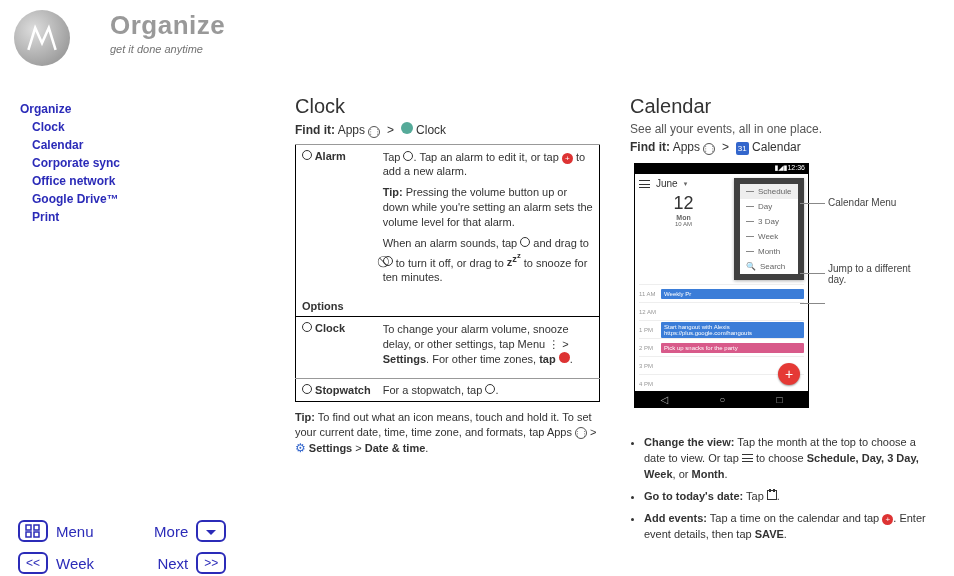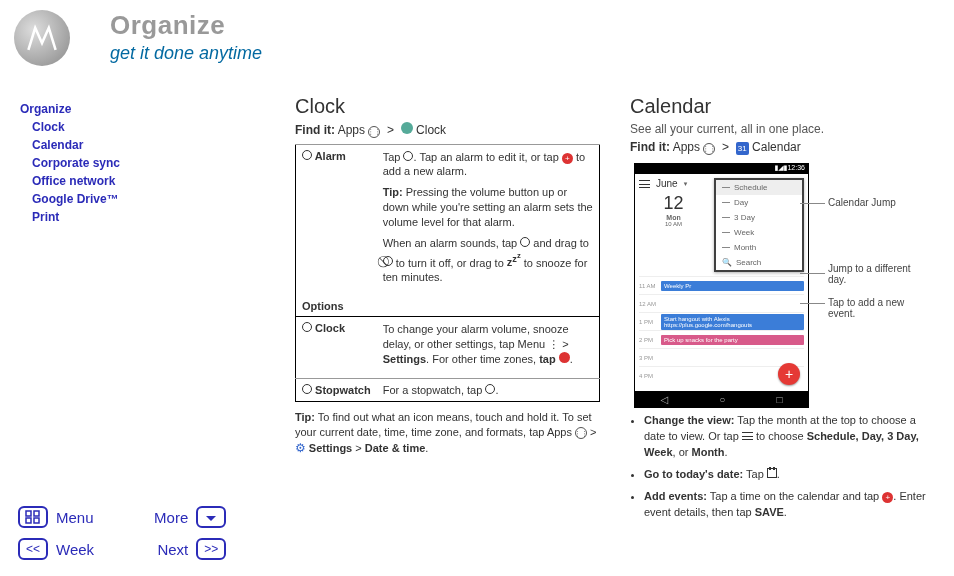--- a/index.html
+++ b/index.html
@@ -18,33 +18,33 @@
     border-radius: 50%;
     background: radial-gradient(circle at 35% 35%, #ddd, #888);
     display:flex; align-items:center; justify-content:center;
   }
   .logo svg { width: 34px; height:34px; }
   .header {
     position: absolute;
     left: 110px; top: 10px;
   }
   .header h1 { font-size: 26px; color:#999; font-weight:600; letter-spacing:0.5px;}
-  .header .sub { font-size: 18px; color:#0369a1; font-style: italic; margin-top:2px;}
+  .header .sub { font-size: 11px; color:#737373; font-style: italic; margin-top:2px;}
   .toc {
     position:absolute;
     left:20px; top:100px;
     font-size:12px;
     line-height:1.5;
   }
   .toc a { color:#2b2bb8; text-decoration:none; display:block;}
   .toc .l0 { font-weight:bold;}
   .toc .l1 { margin-left:12px; font-weight:bold;}
   .nav-btns {
     position:absolute;
-    left:18px; bottom:16px;
+    left:18px; bottom:2px;
     display:grid;
     grid-template-columns:auto auto;
     column-gap:60px;
     row-gap:10px;
     font-size:15px;
   }
   .nav-btn {
     display:flex; align-items:center; gap:8px;
     color:#2b2bb8; font-weight:500;
     cursor:pointer;
@@ -102,42 +102,42 @@
   }
   .statusbar { height:10px; background:#000; color:#fff; font-size:7px; text-align:right; padding-right:3px;}
   .navbar { position:absolute; bottom:0; left:0; right:0; height:16px; background:#000; display:flex; justify-content:space-around; align-items:center;}
   .navbar span { color:#aaa; font-size:10px;}
   .cal-body { padding:4px; font-size:8px; color:#666;}
   .cal-top { display:flex; gap:6px; align-items:flex-start;}
   .cal-date { text-align:center;}
   .cal-date .num { font-size:18px; color:#333;}
   .cal-date .day { font-size:7px; font-weight:bold;}
   .cal-menu {
-    border:2px solid #404040; background:#fff;
+    border:6px solid #404040; background:#fff;
     box-shadow:0 1px 3px rgba(0,0,0,0.3);
-    width:90px;
+    width:70px;
     font-size:8px;
   }
   .cal-menu div { padding:3px 6px; display:flex; align-items:center; gap:4px;}
   .cal-menu div:first-child { background:#eee;}
   .hl { width:8px; height:1.5px; background:#888;}
   .timeline { margin-top:4px;}
   .trow { display:flex; align-items:center; height:18px; border-top:1px solid #eee;}
   .trow .t { width:22px; font-size:6px; color:#999;}
   .ev-blue { background:#3b7dd8; color:#fff; font-size:6px; padding:2px 3px; border-radius:1px; flex:1;}
   .ev-pink { background:#d85a8a; color:#fff; font-size:6px; padding:2px 3px; border-radius:1px; flex:1;}
   .fab {
     position:absolute; right:8px; bottom:22px;
     width:22px;height:22px;border-radius:50%;background:#e53935;
     color:#fff; display:flex;align-items:center;justify-content:center;
     font-size:14px; box-shadow:0 1px 2px rgba(0,0,0,0.4);
   }
   .callout-line { position:absolute; border-top:1px solid #888; }
   .callout-text { position:absolute; font-size:10px; color:#444; }
-  .bullets { font-size:11px; margin-top:0; line-height:1.45;}
+  .bullets { font-size:11px; margin-top:22px; line-height:1.45;}
   .bullets li { margin-left:14px; margin-bottom:6px;}
   .hamb { display:inline-block; width:11px; height:8px; border-top:1.5px solid #333; border-bottom:1.5px solid #333; position:relative;}
   .hamb:after{content:"";position:absolute;left:0;right:0;top:3px;border-top:1.5px solid #333;}
   .cal-empty { display:inline-block; width:10px;height:10px;border:1.2px solid #333; position:relative;}
   .cal-empty:before{content:"";position:absolute;top:-2px;left:1px;width:2px;height:3px;background:#333;}
   .cal-empty:after{content:"";position:absolute;top:-2px;right:1px;width:2px;height:3px;background:#333;}
   .gear-ic { color:#36c; font-size:12px;}
 </style>
 </head>
 <body>
@@ -231,21 +231,21 @@
     </tbody>
       </table>
     <div class="tip-block">
       <b>Tip:</b><span> To find out what an icon means, touch and hold it. To set your current date, time, time zone, and formats, tap Apps </span><span class="apps-icon">⋮⋮</span>
       &gt; <span class="gear-ic">⚙</span> <b>Settings</b> &gt; <b>Date &amp; time</b>.
     </div>
   </div>
 
   <div class="col">
     <h2>Calendar</h2>
-    <div class="cal-desc">See all your current, all in one place.</div>
+    <div class="cal-desc">See all your events, all in one place.</div>
     <div class="findit">
       <b>Find it:</b>
       <span>Apps</span>
       <span class="apps-icon">⋮⋮</span>
       &nbsp;&gt;&nbsp;
       <span class="cal-icon-31">31</span>
       <span>Calendar</span>
     </div>
 
     <div class="phone-wrap">
@@ -318,25 +318,24 @@
         </div>
         <div class="fab">+</div>
         <div class="navbar">
           <span>◁</span>
           <span>○</span>
           <span>□</span>
         </div>
       </div>
 
       <div class="callout-line" style="left:170px; top:40px; width:25px;"></div>
-      <div class="callout-text" style="left:198px; top:34px;">Calendar Jump</div>
+      <div class="callout-text" style="left:198px; top:34px;">Calendar Menu</div>
       <div class="callout-line" style="left:170px; top:110px; width:25px;"></div>
       <div class="callout-text" style="left:198px; top:100px;">Jump to a different day.</div>
       <div class="callout-line" style="left:170px; top:140px; width:25px;"></div>
-      <div class="callout-text" style="left:198px; top:134px;">Tap to add a new event.</div>
     </div>
 
     <ul class="bullets">
       <li>
         <b>Change the view:</b><span> Tap the month at the top to choose a date to view. Or tap </span><span class="hamb"></span><span> to choose </span><b>Schedule, Day, 3 Day, Week</b><span>, or </span><b>Month</b>.
       </li>
       <li>
         <b>Go to today's date:</b><span> Tap </span><span class="cal-empty"></span>.
       </li>
       <li>

